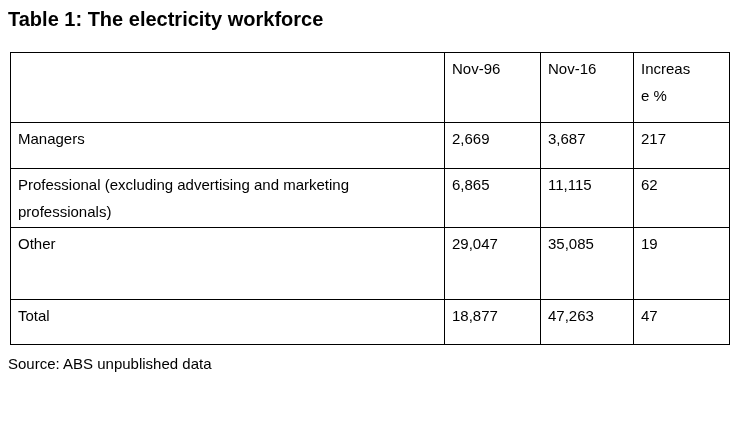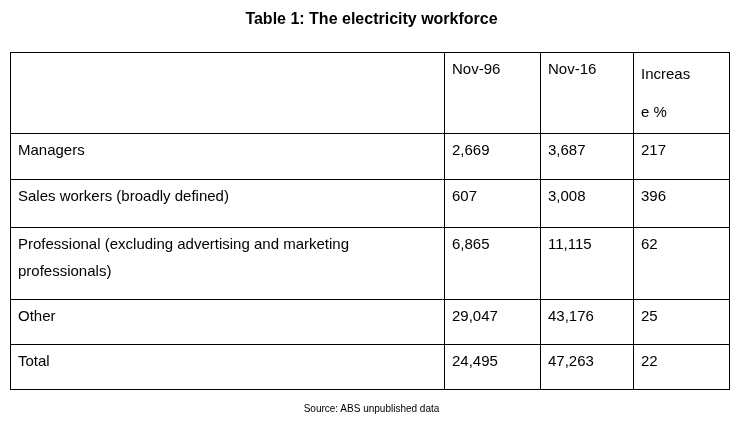--- a/index.html
+++ b/index.html
@@ -13,25 +13,24 @@
     color: #000000;
     font-family: "Liberation Sans", sans-serif;
     overflow: hidden;
   }
   .page {
     position: relative;
     width: 735px;
     height: 424px;
   }
   .doc-title {
-    font-size: 16px;
+    font-size: 20px;
     font-weight: bold;
     line-height: 18px;
     margin: 10px 0 0 8px;
-    text-align: center;
   }
   table.wf-table {
     border-collapse: collapse;
     table-layout: fixed;
     width: 719px;
     margin: 24px 8px 0 10px;
   }
   table.wf-table col.c1 { width: 434px; }
   table.wf-table col.c2 { width: 96px; }
   table.wf-table col.c3 { width: 93px; }
@@ -47,28 +46,27 @@
   table.wf-table tr:nth-child(1) { height: 70px; }
   table.wf-table tr:nth-child(2) { height: 46px; padding-left: 45px; }
   table.wf-table tr:nth-child(3) { height: 48px; }
   table.wf-table tr:nth-child(4) { height: 72px; }
   table.wf-table tr:nth-child(5) { height: 45px; }
   table.wf-table tr:nth-child(6) { height: 45px; }
   .narrow-wrap {
     display: inline-block;
     width: 56px;
     word-break: break-all;
-    line-height: 38px;
+    line-height: 27px;
     vertical-align: top;
   }
   .source-note {
-    font-size: 10px;
+    font-size: 15px;
     line-height: 20px;
     margin: 9px 0 4px 8px;
-    text-align: center;
   }
 </style>
 </head>
 <body>
 
 <div class="page">
 
   <div class="doc-title">Table 1: The electricity workforce</div>
 
   <table class="wf-table">
@@ -88,45 +86,39 @@
         </td>
       </tr>
 
       <tr>
         <td>Managers</td>
         <td>2,669</td>
         <td>3,687</td>
         <td>217</td>
       </tr>
 
-      <tr>
-        <td>Sales workers (broadly defined)</td>
-        <td>607</td>
-        <td>3,008</td>
-        <td>396</td>
-      </tr>
 
       <tr>
         <td>Professional (excluding advertising and marketing professionals)</td>
         <td>6,865</td>
         <td>11,115</td>
         <td>62</td>
       </tr>
 
       <tr>
         <td>Other</td>
         <td>29,047</td>
-        <td>43,176</td>
-        <td>25</td>
+        <td>35,085</td>
+        <td>19</td>
       </tr>
 
       <tr>
         <td>Total</td>
-        <td>24,495</td>
+        <td>18,877</td>
         <td>47,263</td>
-        <td>22</td>
+        <td>47</td>
       </tr>
     </tbody>
   </table>
 
   <div class="source-note">Source: ABS unpublished data</div>
 
 </div>
 
 </body></html>

